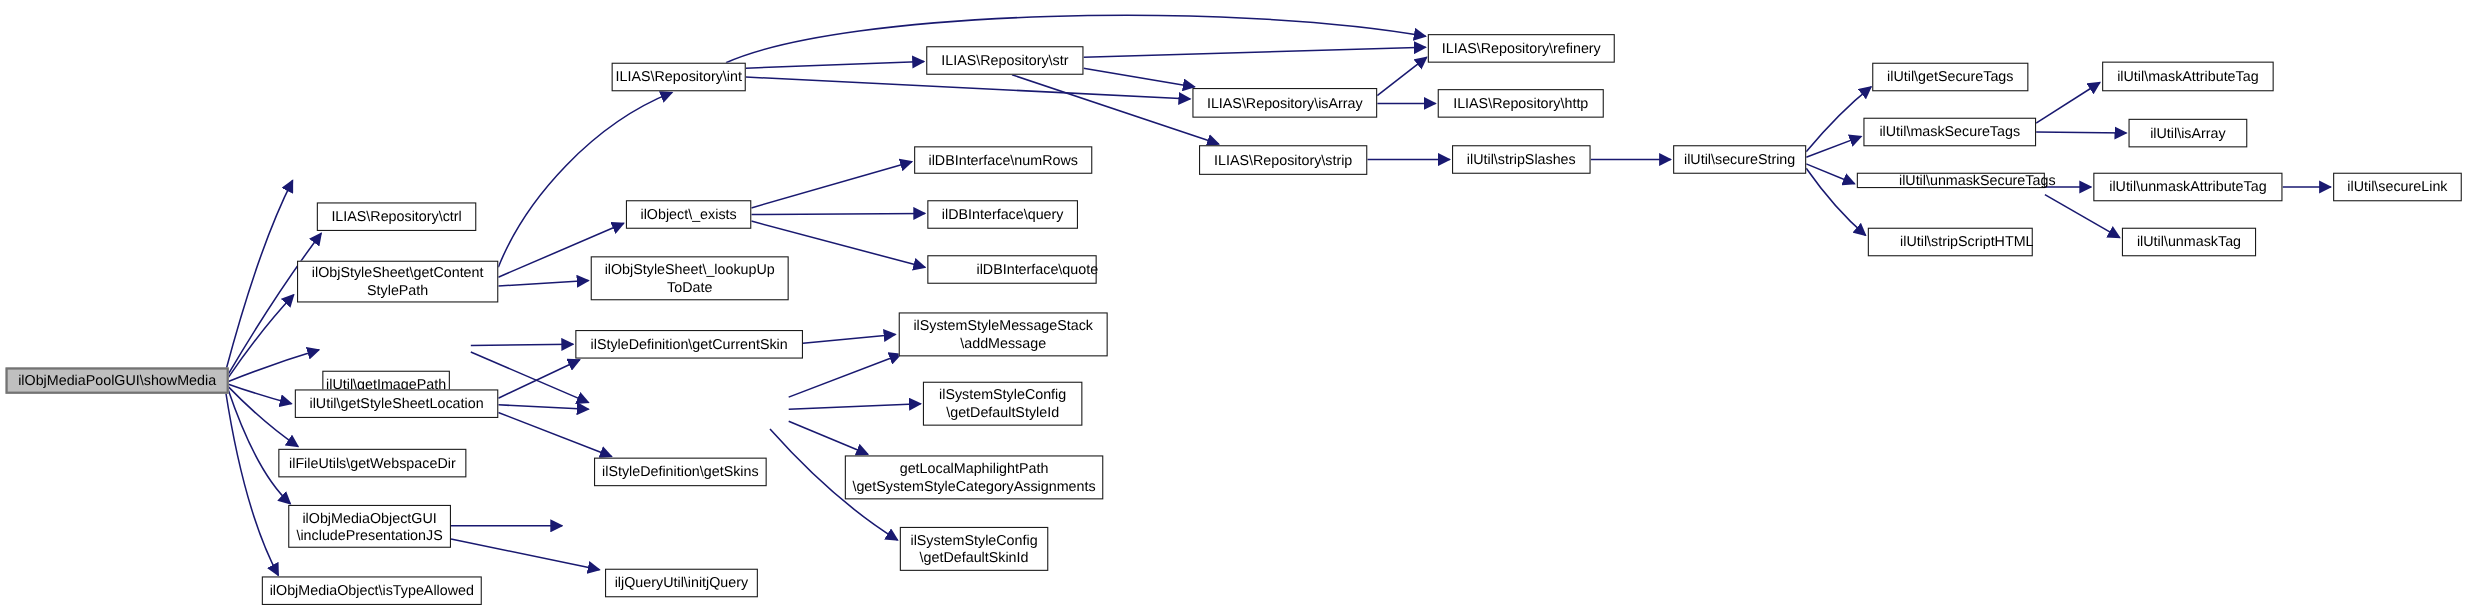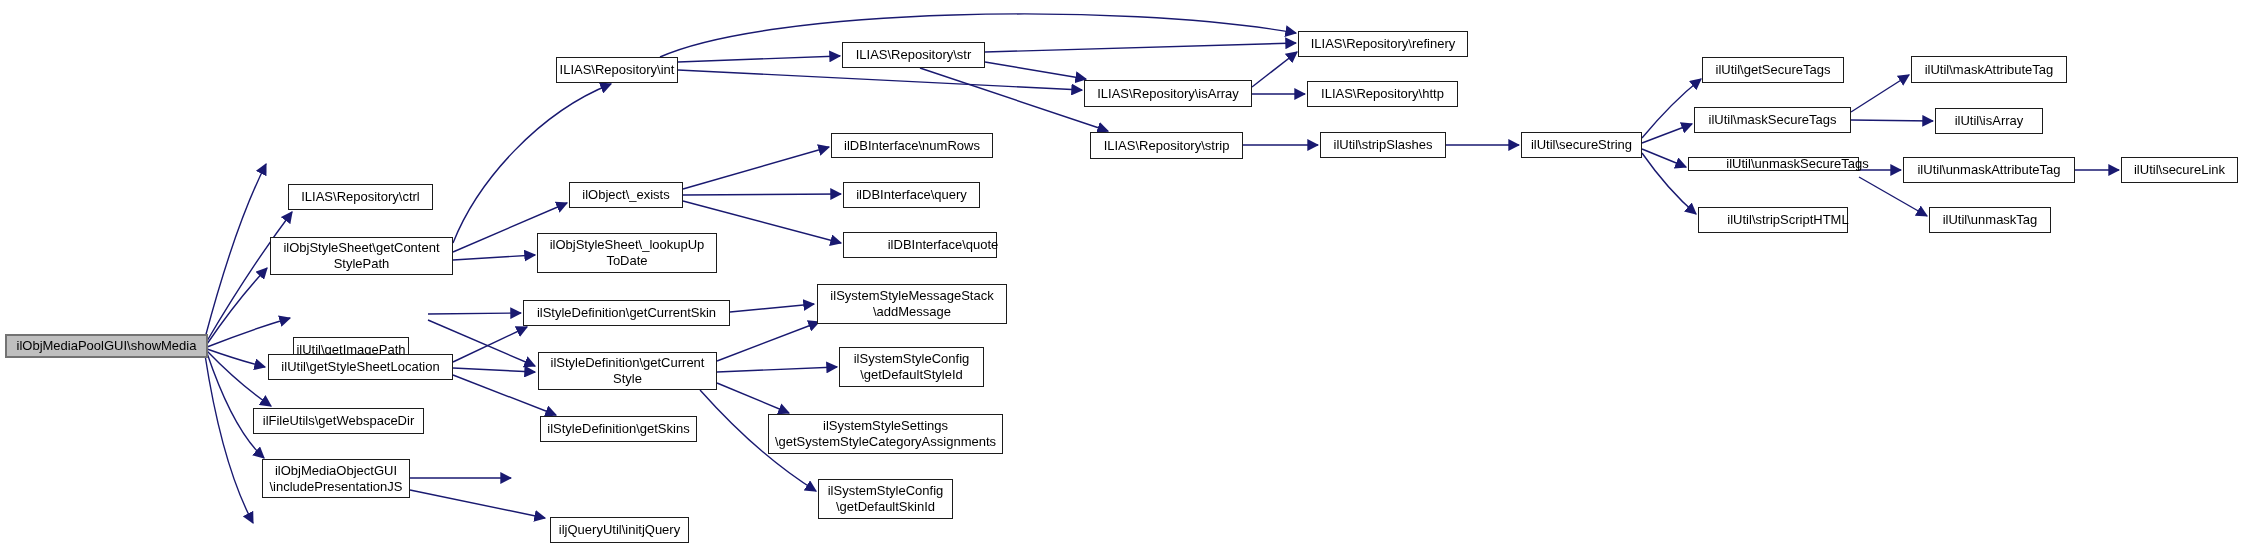--- a/index.html
+++ b/index.html
@@ -102,37 +102,36 @@
     <div class="node" style="left: 268px; top: 354px; width: 185px; height: 26px;">
       <span>ilUtil\getStyleSheetLocation</span>
     </div>
     <div class="node" style="left: 253px; top: 408px; width: 171px; height: 26px;">
       <span>ilFileUtils\getWebspaceDir</span>
     </div>
     <div class="node" style="left: 262px; top: 459px; width: 148px; height: 39px;">
       <span>ilObjMediaObjectGUI</span>
       <span>\includePresentationJS</span>
     </div>
+    <div class="node" style="left: 238px; top: 524px; width: 200px; height: 26px;">
+      <span>ilObjMediaObject\isTypeAllowed</span>
+    </div>
     <div class="node" style="left: 556px; top: 57px; width: 122px; height: 26px;">
       <span>ILIAS\Repository\int</span>
     </div>
     <div class="node" style="left: 569px; top: 182px; width: 114px; height: 26px;">
       <span>ilObject\_exists</span>
     </div>
     <div class="node" style="left: 537px; top: 233px; width: 180px; height: 40px;">
       <span>ilObjStyleSheet\_lookupUp</span>
       <span>ToDate</span>
     </div>
     <div class="node" style="left: 523px; top: 300px; width: 207px; height: 26px;">
       <span>ilStyleDefinition\getCurrentSkin</span>
     </div>
-    <div class="node" style="left: 538px; top: 352px; width: 179px; height: 38px;">
-      <span>ilStyleDefinition\getCurrent</span>
-      <span>Style</span>
-    </div>
     <div class="node" style="left: 540px; top: 416px; width: 157px; height: 26px;">
       <span>ilStyleDefinition\getSkins</span>
     </div>
     <div class="node" style="left: 550px; top: 517px; width: 139px; height: 26px;">
       <span>iljQueryUtil\initjQuery</span>
     </div>
     <div class="node" style="left: 831px; top: 133px; width: 162px; height: 25px;">
       <span>ilDBInterface\numRows</span>
     </div>
     <div class="node" style="left: 843px; top: 182px; width: 137px; height: 26px;">
@@ -143,21 +142,21 @@
     </div>
     <div class="node" style="left: 817px; top: 284px; width: 190px; height: 40px;">
       <span>ilSystemStyleMessageStack</span>
       <span>\addMessage</span>
     </div>
     <div class="node" style="left: 839px; top: 347px; width: 145px; height: 40px;">
       <span>ilSystemStyleConfig</span>
       <span>\getDefaultStyleId</span>
     </div>
     <div class="node" style="left: 768px; top: 414px; width: 235px; height: 40px;">
-      <span>ilSystemStyleSettings</span>
+      <span>getLocalMaphilightPath</span>
       <span>\getSystemStyleCategoryAssignments</span>
     </div>
     <div class="node" style="left: 818px; top: 479px; width: 135px; height: 40px;">
       <span>ilSystemStyleConfig</span>
       <span>\getDefaultSkinId</span>
     </div>
     <div class="node" style="left: 842px; top: 42px; width: 143px; height: 26px;">
       <span>ILIAS\Repository\str</span>
     </div>
     <div class="node" style="left: 1084px; top: 80px; width: 168px; height: 27px;">

